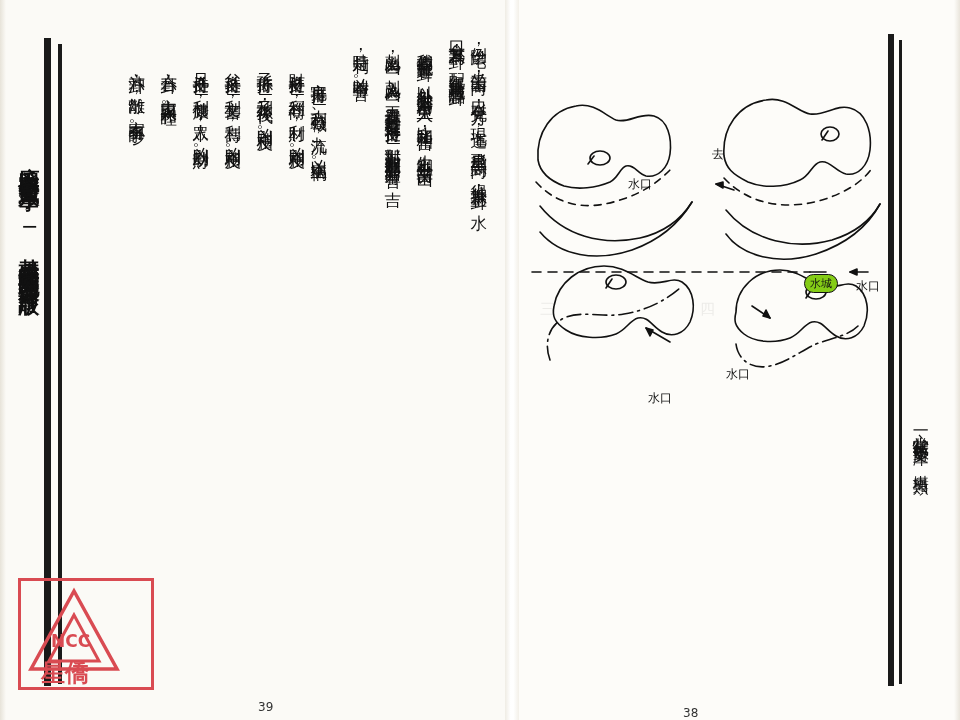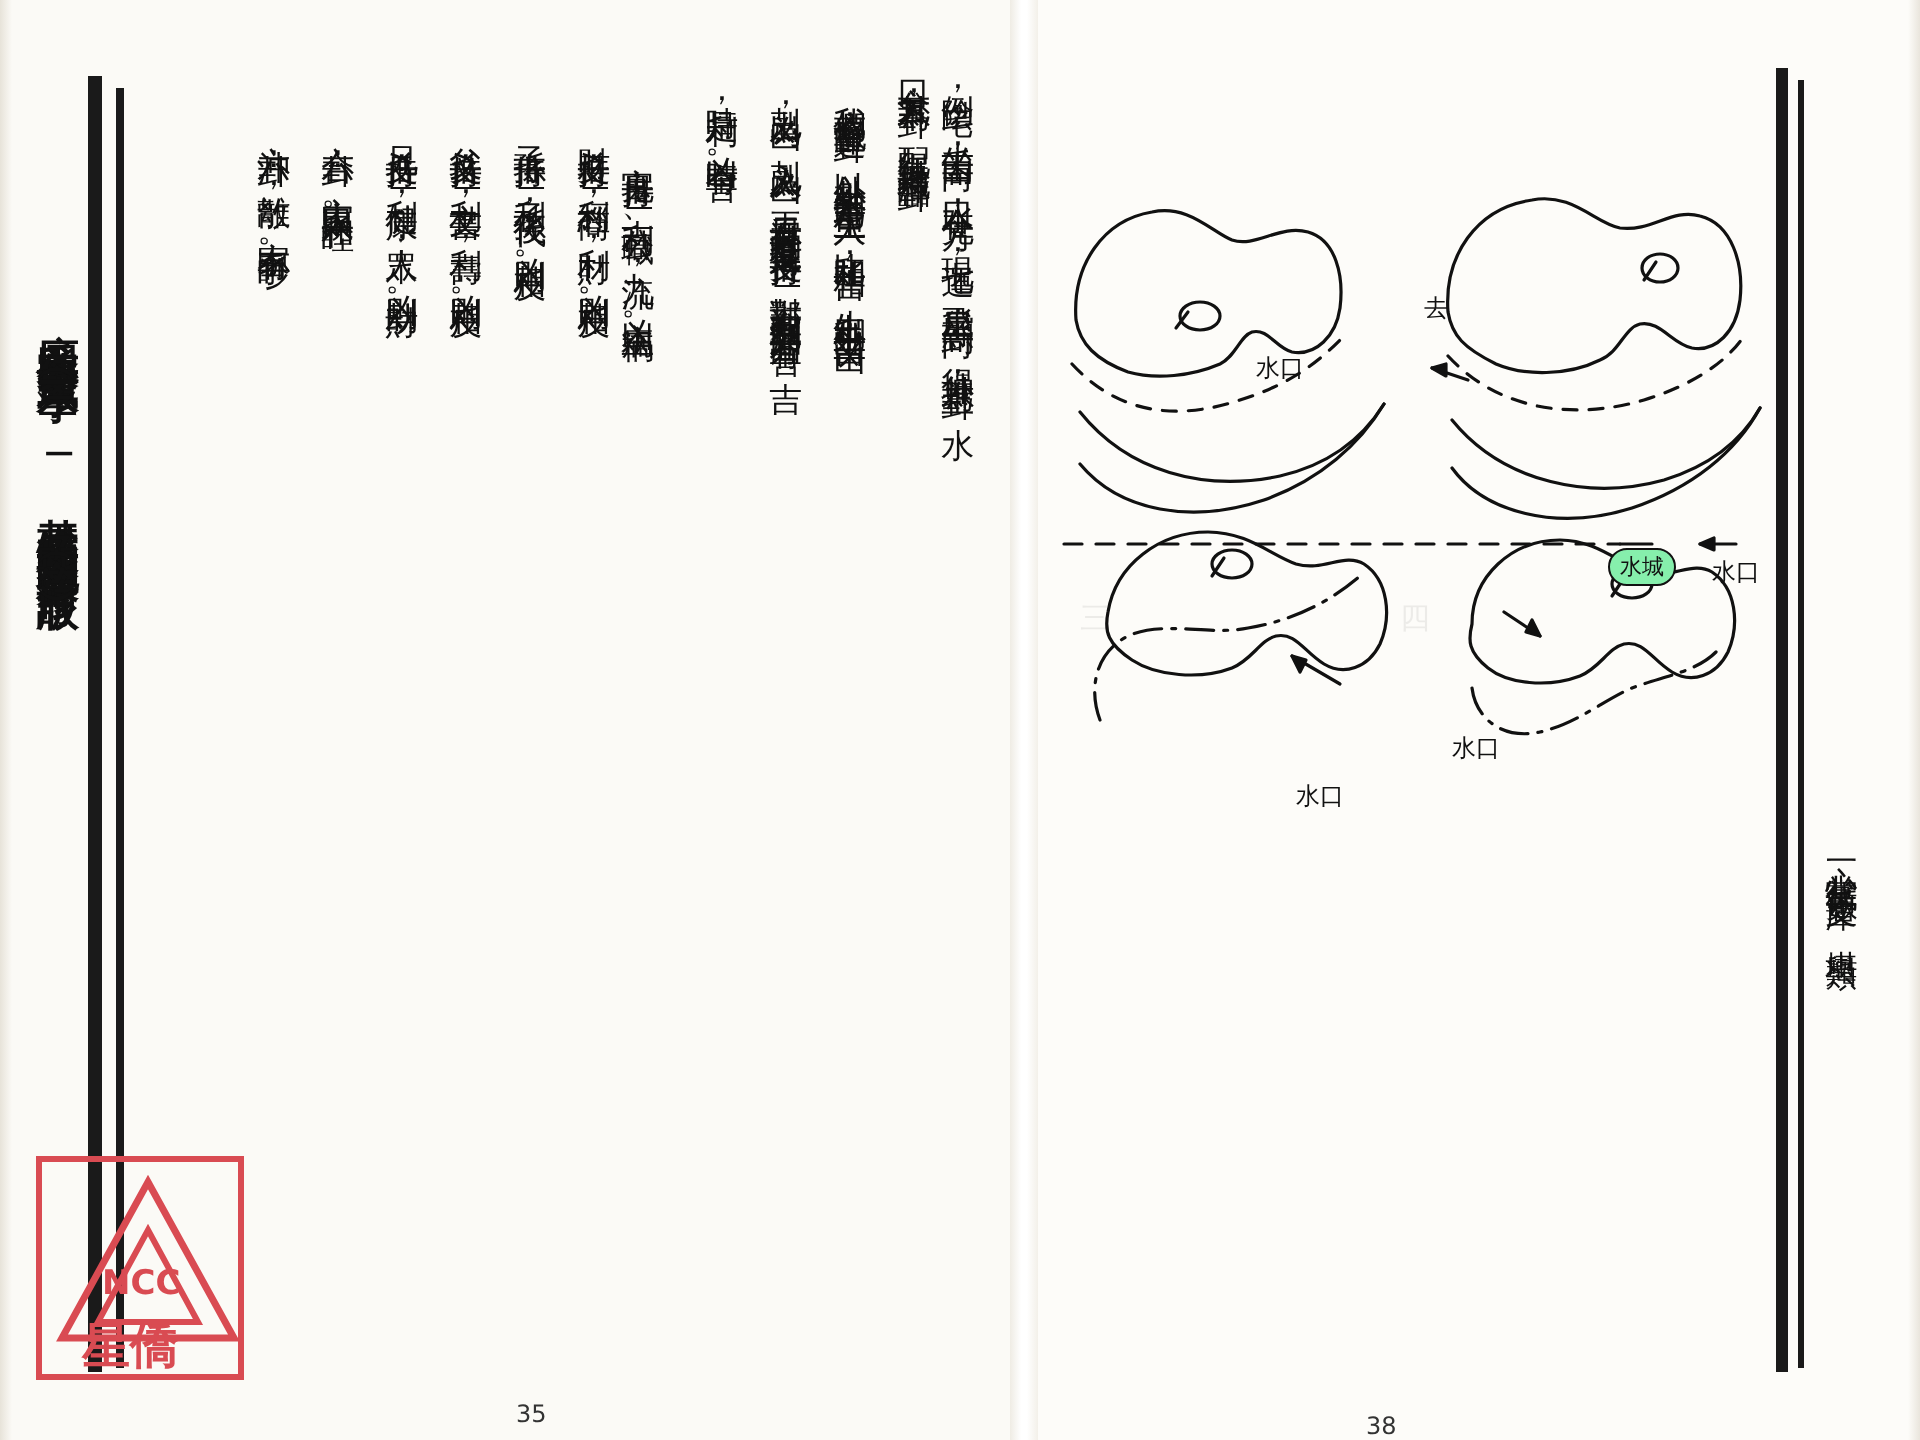--- a/index.html
+++ b/index.html
@@ -122,21 +122,21 @@
     color: #333;
   }
   .pn-left  { left: 258px; top: 700px; }
   .pn-right { left: 683px; top: 706px; }
 
   
   .stamp {
     position: absolute;
     left: 18px;
     top: 578px;
-    width: 104px;
+    width: 136px;
     height: 112px;
     border: 3px solid #d94b52;
     box-sizing: border-box;
   }
   .stamp svg { display: block; }
 
   
   .diagram {
     position: absolute;
     left: 520px;
@@ -152,21 +152,21 @@
     white-space: nowrap;
   }
   .dlabel-round {
     position: absolute;
     font-family: Liberation Sans, sans-serif;
     font-size: 11px;
     color: #111;
     border: 1.2px solid #111;
     border-radius: 10px;
     padding: 1px 5px;
-    background: #86efac;
+    background: #84cc16;
     white-space: nowrap;
   }
 
   
   .ghost {
     position: absolute;
     color: rgba(120,120,120,0.13);
     font-family: "DejaVu Serif", "Liberation Serif", serif;
     font-size: 15px;
   }
@@ -196,21 +196,21 @@
   <div class="vtext lcol lc4">父爻持世：利文書，利壽，凶則相反。</div>
   <div class="vtext lcol lc5">子孫持世：利子孫後代，凶則相反。</div>
   <div class="vtext lcol lc6">財爻持世：利經商，利財，凶則相反。</div>
   <div class="vtext lcol lc7">官鬼持世：吉利公職、九流，凶主病禍。</div>
 
   <div class="vtext lcol lc-tall" style="left:352px; top:40px;">時是利，凶時有害。</div>
   <div class="vtext lcol lc-tall" style="left:384px; top:40px;">剋出為凶，剋入為凶；再看運卦的世爻是何爻持世，對那方面有利與那方面有害，吉</div>
   <div class="vtext lcol lc-tall" style="left:416px; top:40px;">我們學會配運卦，以外卦生內卦為吉主生入，比和旺相吉，生出利外出半吉半凶，</div>
   <div class="vtext lcol lc-tall" style="left:448px; top:28px;">口方兌卦為下卦，配得運卦為地澤臨卦。</div>
 
-  <div class="page-num pn-left">35</div>
+  <div class="page-num pn-left">39</div>
 
   <div class="stamp">
     <svg width="106" height="106" viewBox="0 0 106 106" xmlns="http://www.w3.org/2000/svg">
       <polygon points="53,10 96,88 10,88" fill="none" stroke="#d94b52" stroke-width="3.5"></polygon>
       <polygon points="53,34 78,80 28,80" fill="none" stroke="#d94b52" stroke-width="3"></polygon>
       <text x="30" y="66" font-family="DejaVu Sans, sans-serif" font-size="17" font-weight="bold" fill="#d94b52">NCC</text>
       <text x="20" y="100" font-family="DejaVu Serif, serif" font-size="24" font-weight="bold" fill="#d94b52">星僑</text>
     </svg>
   </div>
 

